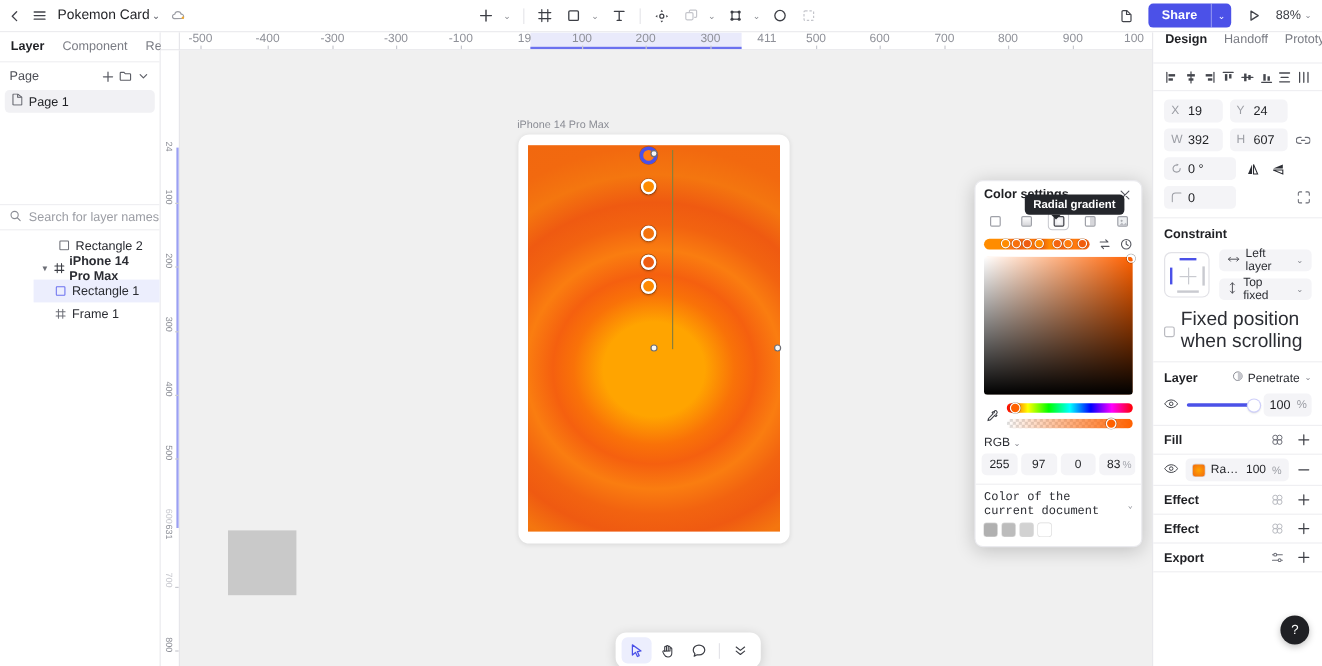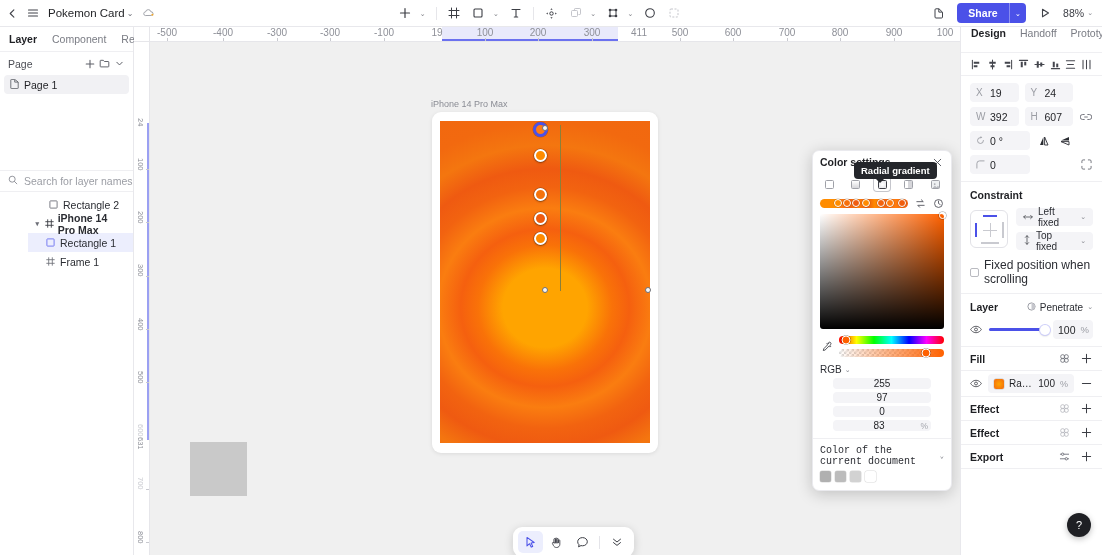--- a/index.html
+++ b/index.html
@@ -255,21 +255,21 @@
     height:8px; border-radius:5px; position:relative; cursor:pointer;
     background-image:
       linear-gradient(90deg, rgba(255,97,0,0), rgba(255,97,0,1)),
       linear-gradient(45deg,#d9d9d9 25%,transparent 25%,transparent 75%,#d9d9d9 75%),
       linear-gradient(45deg,#d9d9d9 25%,#fff 25%,#fff 75%,#d9d9d9 75%);
     background-size:100% 100%, 5px 5px, 5px 5px;
     background-position:0 0, 0 0, 2.5px 2.5px;
   }
   .pk-knob2 { position:absolute; top:50%; transform:translate(-50%,-50%); width:9px; height:9px; border-radius:50%; border:1.6px solid #fff; box-sizing:border-box; box-shadow:0 0 0 .5px rgba(0,0,0,.3);}
   .pk-mode { display:flex; align-items:center; gap:3px; padding:7px 7px 3px; font-size:10px; color:#2b2d33; cursor:pointer;}
-  .pk-vals { display:flex; gap:3px; padding:0 20px 7px;flex-direction:column; }
+  .pk-vals { display:flex; gap:3px; padding:0 5px 7px; }
   .pk-val {
     flex:1; height:18px; background:#f4f4f7; border-radius:4px;
     display:flex; align-items:center; justify-content:center; font-size:10px; color:#1f2024; cursor:text; position:relative;
   }
   .pk-val .u { position:absolute; right:3px; font-size:8.5px; color:#a4a6ad; }
   .pk-docrow { padding:6px 7px 4px; border-top:1px solid #efeff2; display:flex; align-items:center; gap:3px; font-size:10px; color:#2b2d33; cursor:pointer;font-family:Liberation Mono, monospace;}
   .pk-swatches { display:flex; gap:4px; padding:0 7px 8px; }
   .pk-sw { width:11px; height:11px; border-radius:2px; box-shadow:0 0 0 .5px rgba(0,0,0,.15); cursor:pointer;}
 
   .help-fab {
@@ -837,37 +837,37 @@
           <div class="cb-cross" style="left:12px; top:18.5px; width:14px; height:1px;"></div>
           <div class="cb-cross" style="left:18.5px; top:12px; width:1px; height:14px;"></div>
         </div>
         <div style="flex:1; display:flex; flex-direction:column; gap:6px;">
           <div class="pill">
             <span>
               <svg width="10" height="8" viewBox="0 0 11 8">
                   <path d="M.8 4h9.4M2.6 2.2L.8 4l1.8 1.8M8.4 2.2L10.2 4 8.4 5.8" stroke="#4c4e55" stroke-width=".9" fill="none" stroke-linecap="round" stroke-linejoin="round"></path>
                 </svg>
             </span>
-            <span>Left fixed</span>
+            <span>Left layer</span>
             <span class="pc">⌄</span>
           </div>
           <div class="pill">
             <span>
               <svg width="8" height="10" viewBox="0 0 8 11">
                   <path d="M4 .8v9.4M2.2 2.6L4 .8l1.8 1.8M2.2 8.4L4 10.2l1.8-1.8" stroke="#4c4e55" stroke-width=".9" fill="none" stroke-linecap="round" stroke-linejoin="round"></path>
                 </svg>
             </span>
             <span>Top fixed</span>
             <span class="pc">⌄</span>
           </div>
         </div>
       </div>
       <div style="display:flex; align-items:center; gap:5px; margin-top:8px;">
         <span class="chk"></span>
-        <span style="font-size:12px;color:#2b2d33;">Fixed position when scrolling</span>
+        <span style="font-size:16px;color:#2b2d33;">Fixed position when scrolling</span>
       </div>
     </div>
 
     <div class="rsec">
       <div style="display:flex; align-items:center;">
         <span class="sec-title" style="flex:1;">Layer</span>
         <span style="display:flex;align-items:center;gap:4px;cursor:pointer;font-size:10px;color:#2b2d33;">
           <span>
             <svg width="9" height="9" viewBox="0 0 10 10">
                 <circle cx="5" cy="5" r="4" stroke="#85878f" stroke-width=".9" fill="none"></circle>

